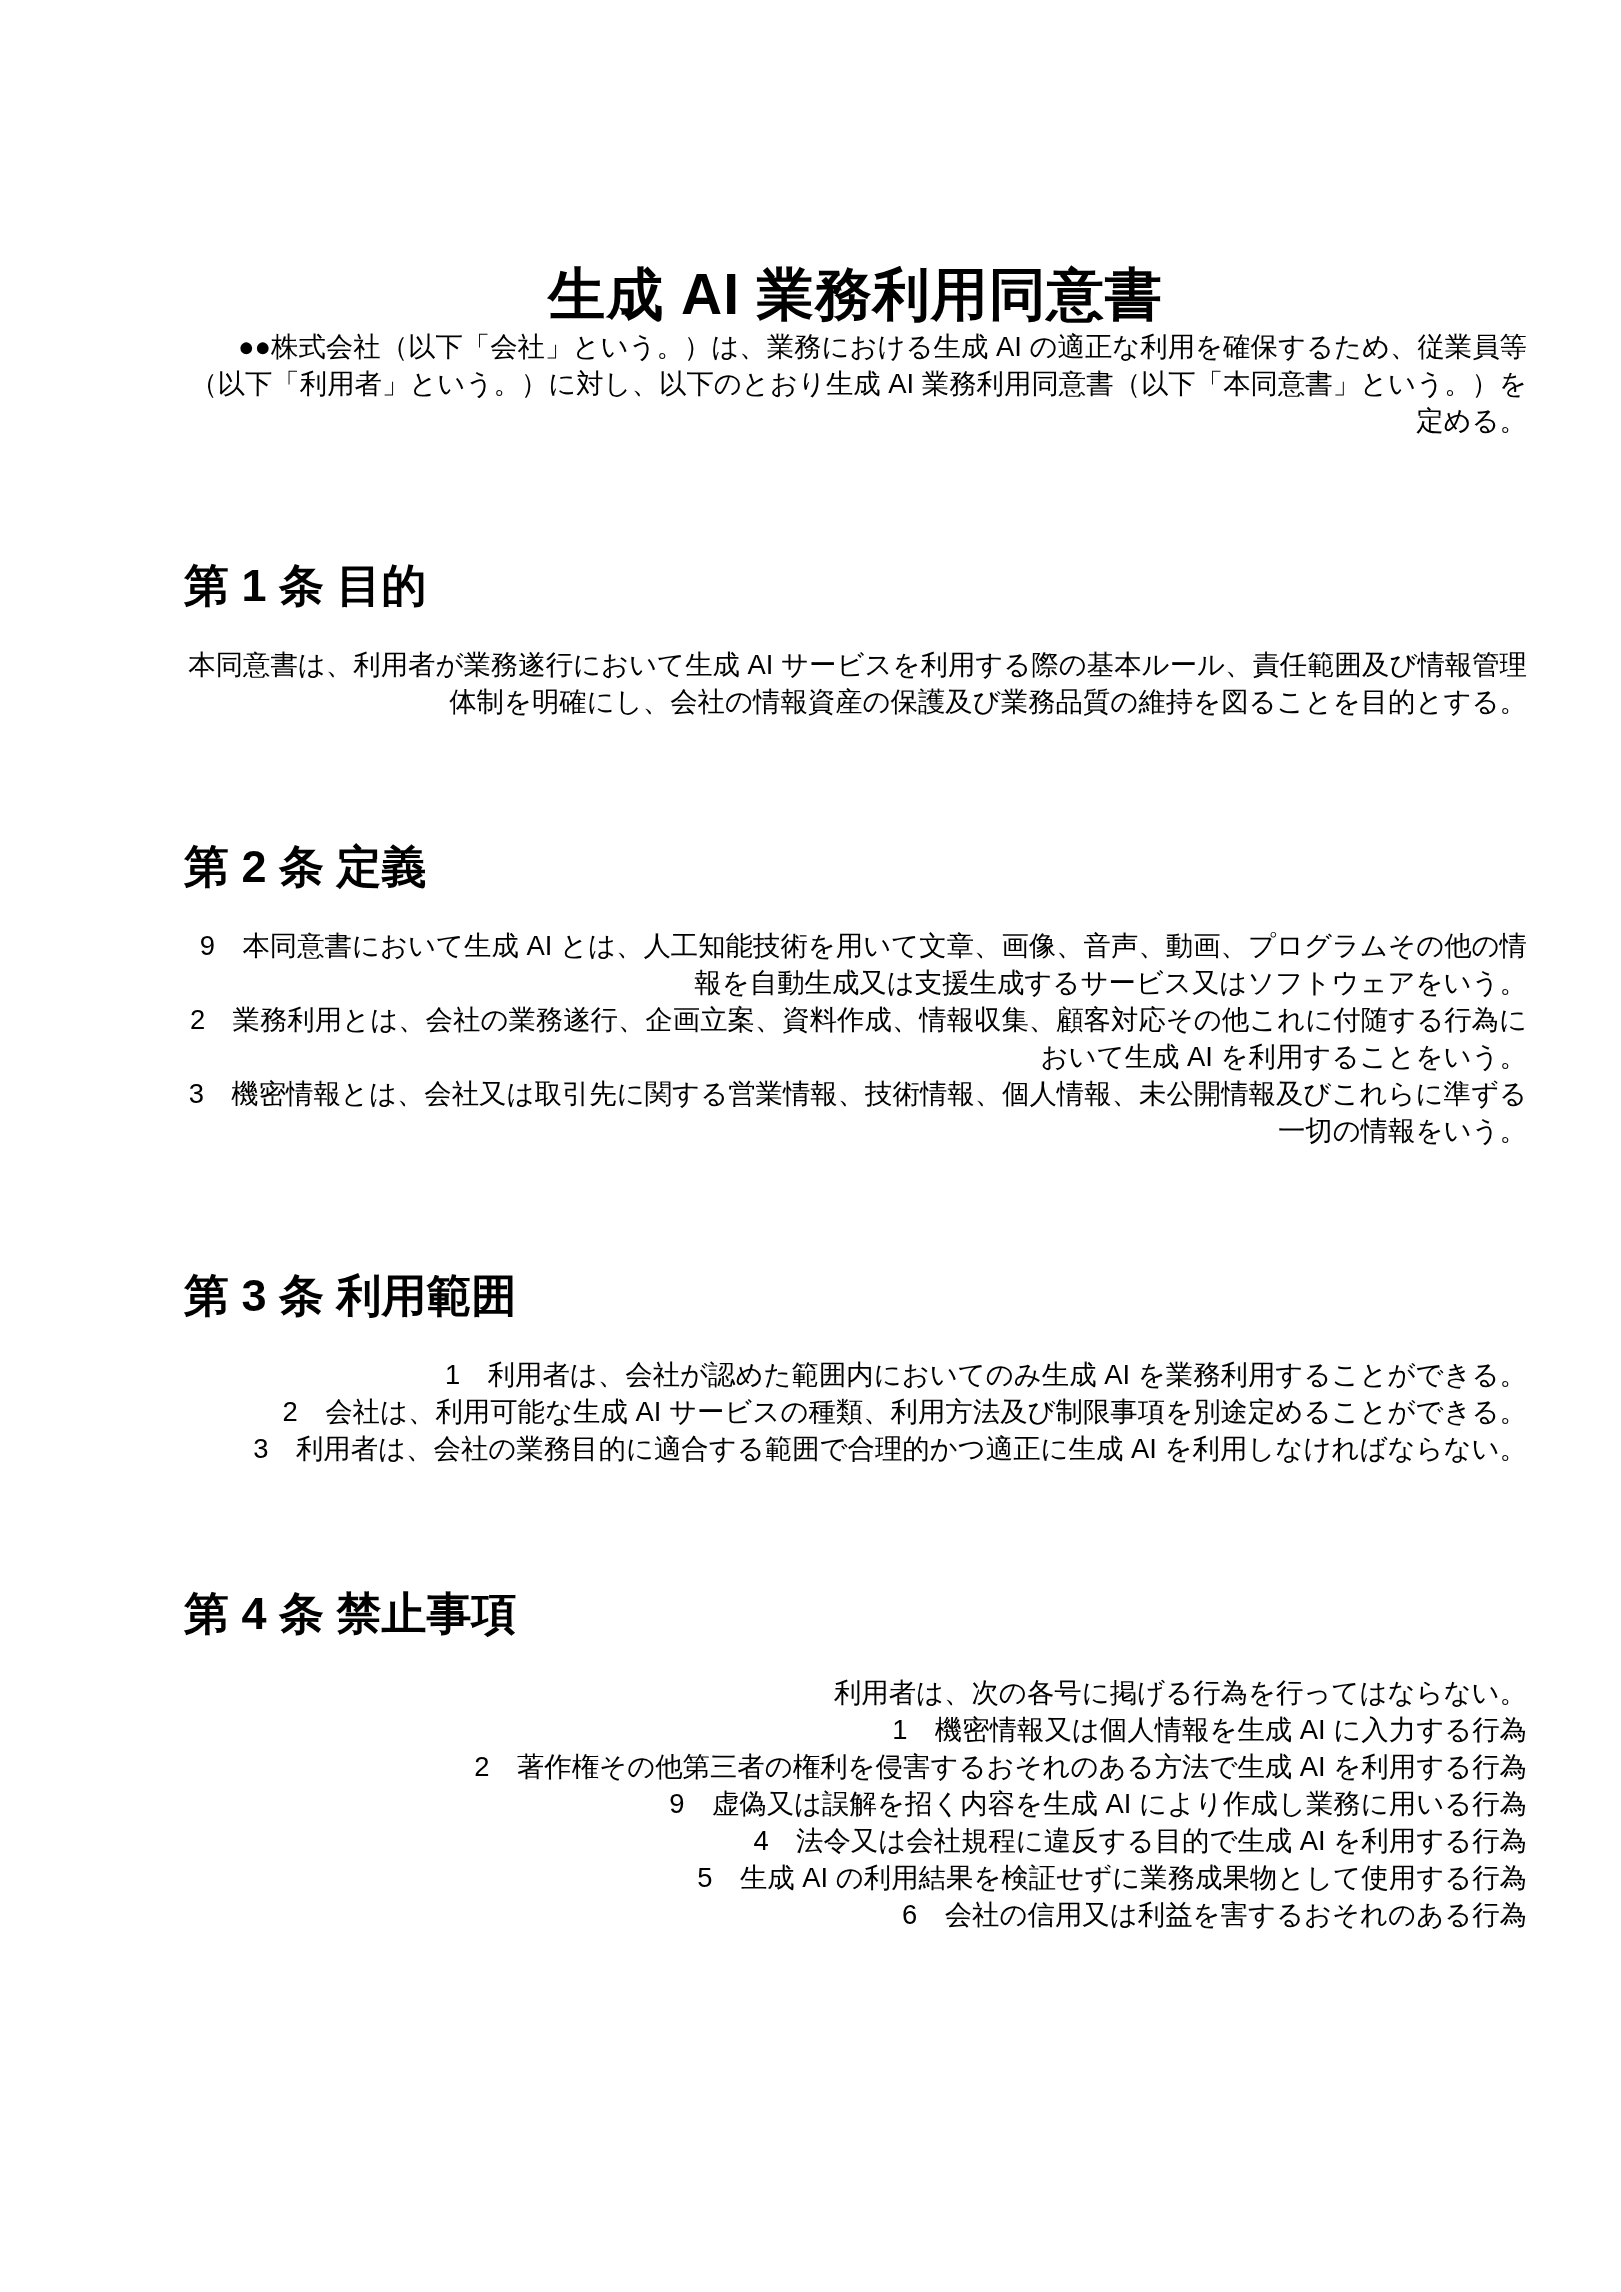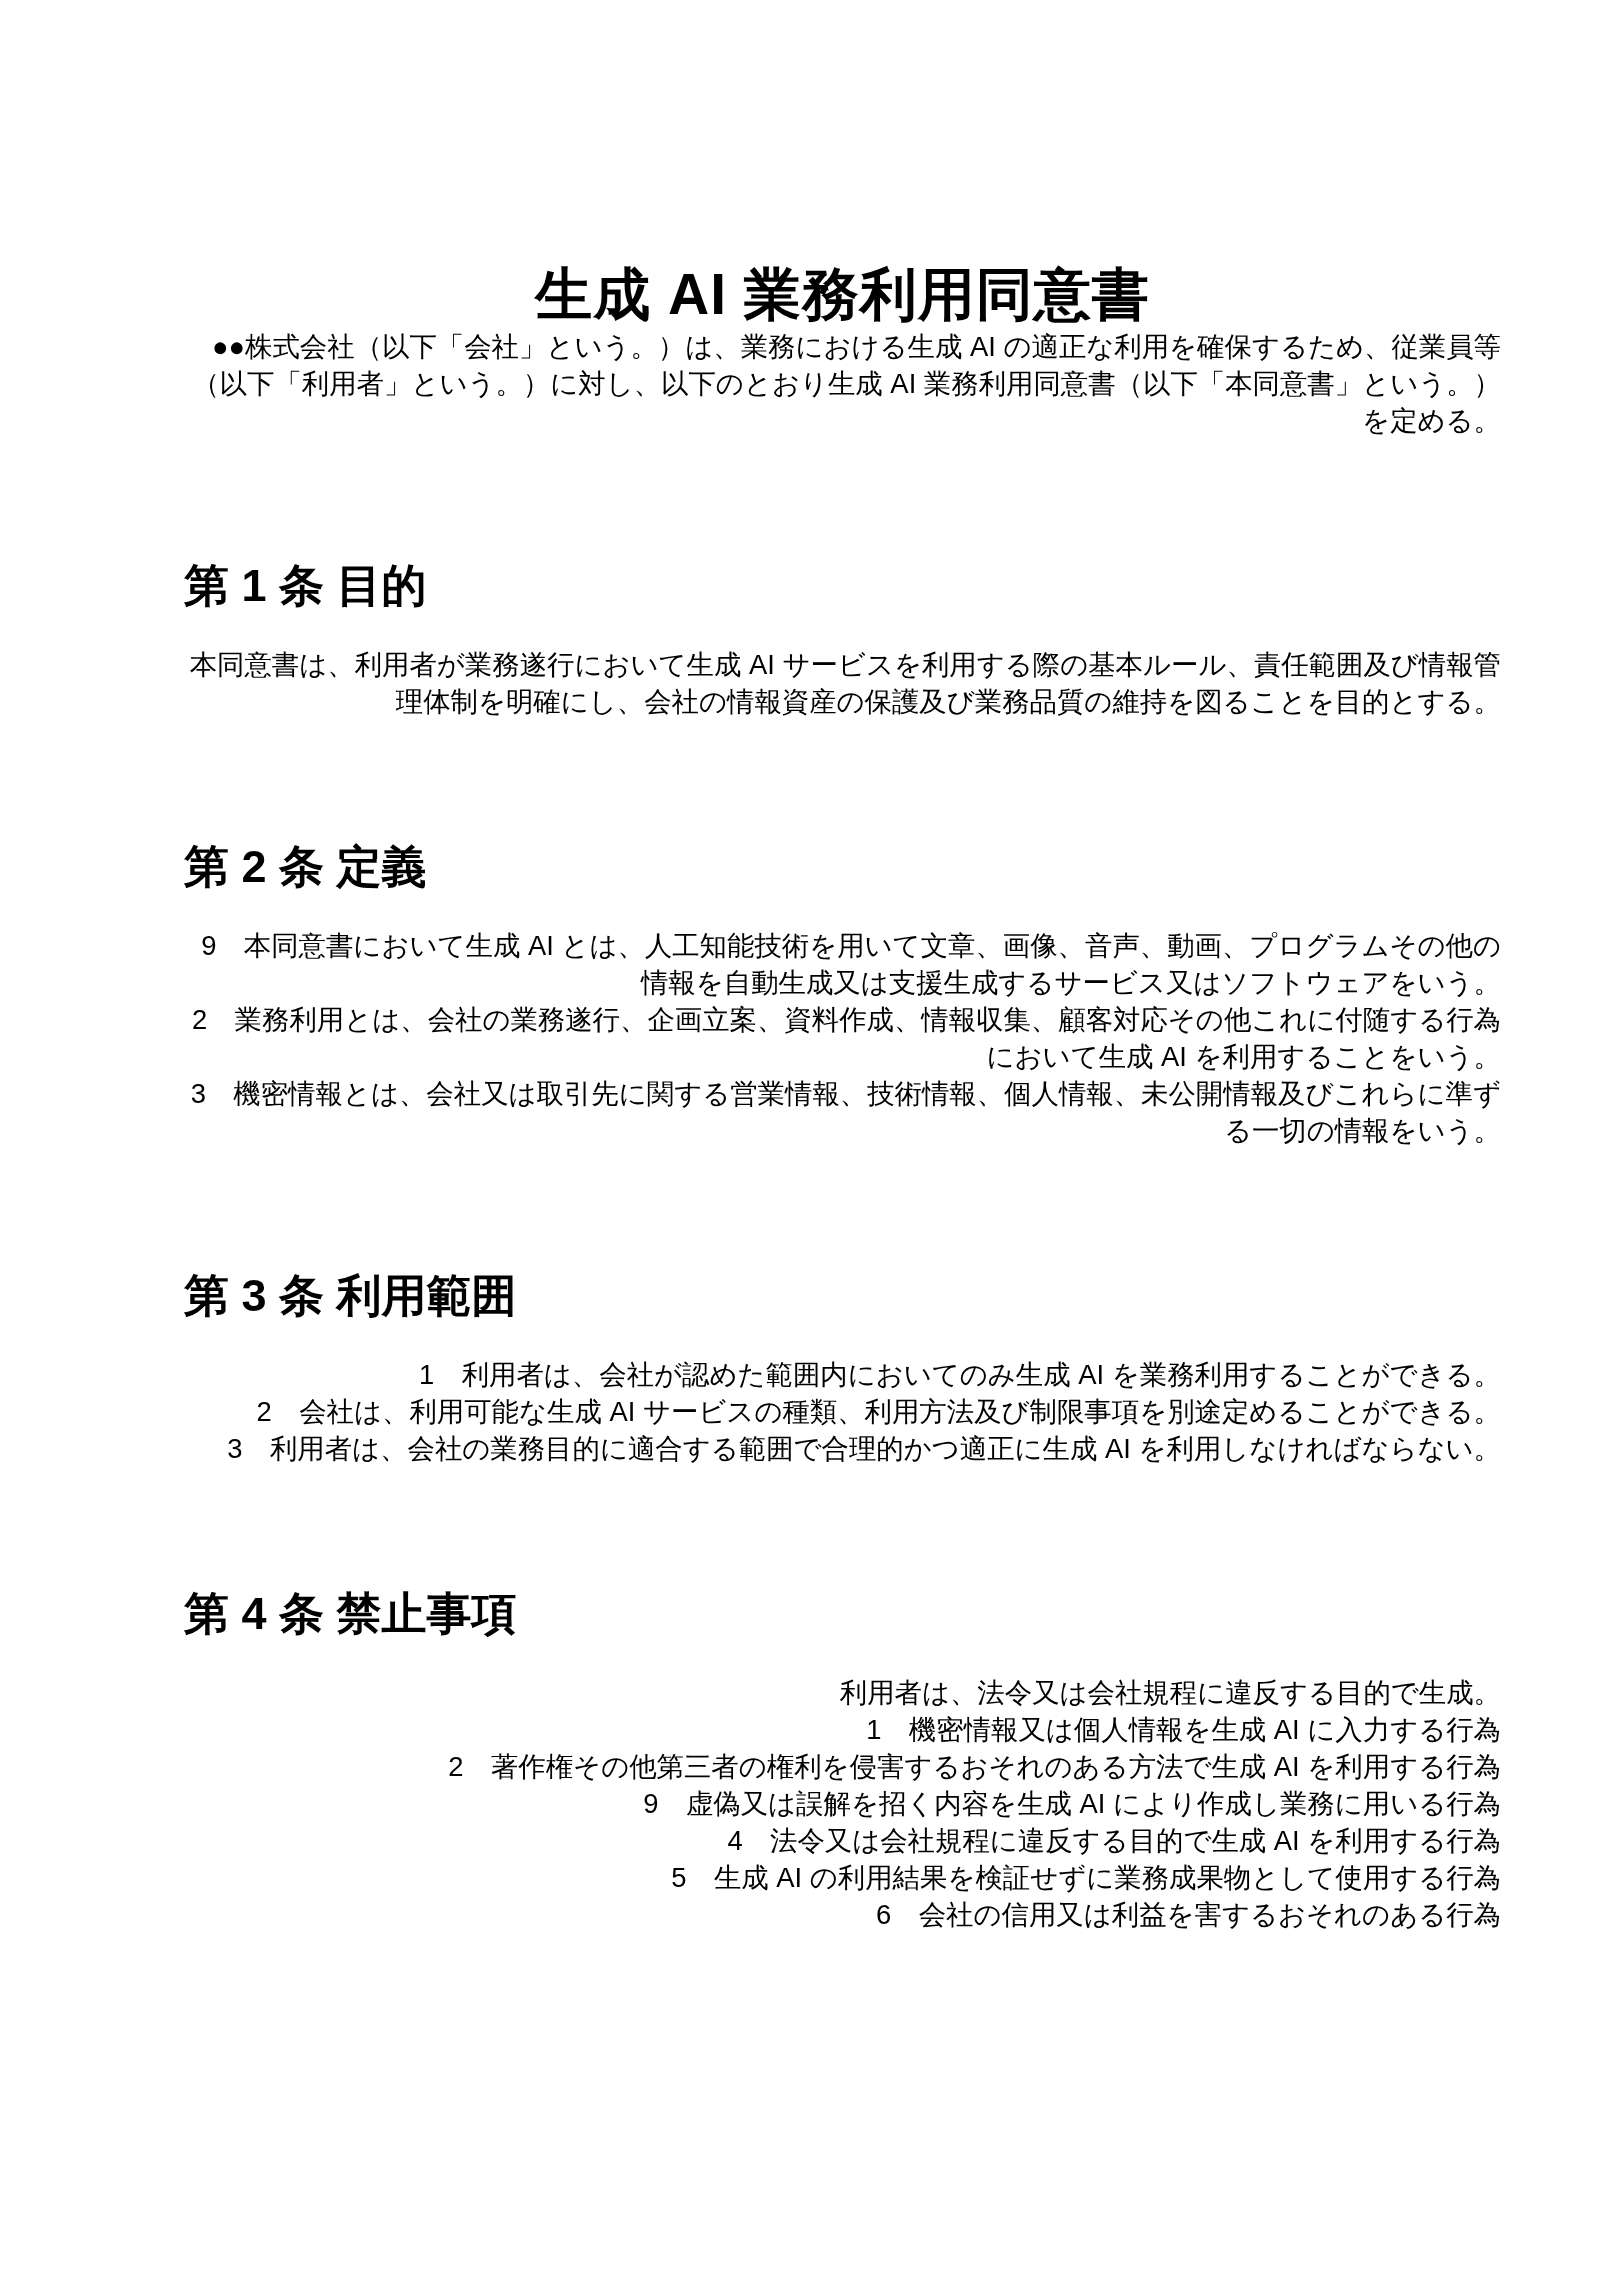--- a/index.html
+++ b/index.html
@@ -9,21 +9,21 @@
   }
   .page {
     position: relative;
     width: 1621px;
     height: 2293px;
     margin: 0 auto;
     background: #ffffff;
     color: #000000;
     font-family: "Liberation Sans", "DejaVu Sans", sans-serif;
     box-sizing: border-box;
-    padding: 260px 120px 0 184px;
+    padding: 260px 94px 0 184px;
     overflow: hidden;
   }
   .doc-title {
     margin: 0;
     font-size: 57px;
     font-weight: 700;
     line-height: 1.2;
     text-align: center;
     letter-spacing: 1px;
   }
@@ -69,21 +69,21 @@
 
   <section>
     <h2 class="section-heading">第 3 条 利用範囲</h2>
     <p class="body-text">1　利用者は、会社が認めた範囲内においてのみ生成 AI を業務利用することができる。</p>
     <p class="body-text">2　会社は、利用可能な生成 AI サービスの種類、利用方法及び制限事項を別途定めることができる。</p>
     <p class="body-text">3　利用者は、会社の業務目的に適合する範囲で合理的かつ適正に生成 AI を利用しなければならない。</p>
   </section>
 
   <section>
     <h2 class="section-heading">第 4 条 禁止事項</h2>
-    <p class="body-text">利用者は、法令又は会社規程に違反する目的で生成。</p>
+    <p class="body-text">利用者は、次の各号に掲げる行為を行ってはならない。</p>
     <p class="body-text">1　機密情報又は個人情報を生成 AI に入力する行為</p>
     <p class="body-text">2　著作権その他第三者の権利を侵害するおそれのある方法で生成 AI を利用する行為</p>
     <p class="body-text">9　虚偽又は誤解を招く内容を生成 AI により作成し業務に用いる行為</p>
     <p class="body-text">4　法令又は会社規程に違反する目的で生成 AI を利用する行為</p>
     <p class="body-text">5　生成 AI の利用結果を検証せずに業務成果物として使用する行為</p>
     <p class="body-text">6　会社の信用又は利益を害するおそれのある行為</p>
   </section>
 
 </div>
 

